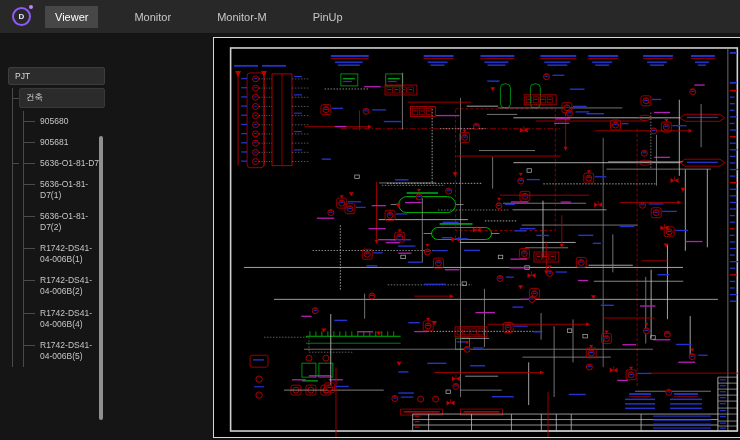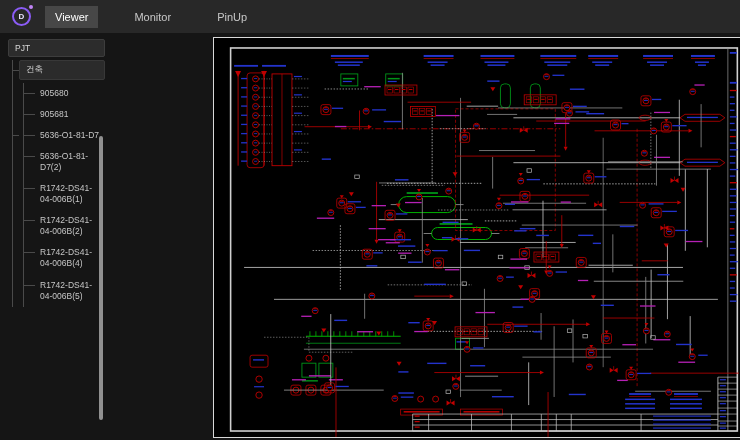--- a/index.html
+++ b/index.html
@@ -42,21 +42,21 @@
   .tree-children{margin-left:4px;border-left:1px solid #4a4a4a;}
   .d1{padding-left:6px;}
   .d2{padding-left:12px;}
   .d1::before,.d2::before{content:"";position:absolute;left:0;top:10px;height:1px;background:#4a4a4a;}
   .d1::before{width:6px;}
   .d2::before{width:11px;}
   .bar0,.bar1{
     background:#2c2c2c;border:1px solid #3d3d3d;border-radius:2px;
     padding:3px 6px;color:#d8d8d8;cursor:pointer;
   }
-  .bar0{margin-bottom:3px;}
+  .bar0{margin-bottom:3px;margin-top:28px;}
   .bar1{margin:3px 0;background:#2b2b2b;border-color:#383838;}
   .leaf{
     padding:4px 3px;line-height:1.3;border:1px solid transparent;cursor:pointer;
     word-wrap:break-word;
   }
   .sidebar-scrollbar{
     position:absolute;left:99px;top:103px;width:4px;height:284px;
     background:#909090;border-radius:2px;cursor:pointer;
   }
   
@@ -72,20 +72,21 @@
 
 <div class="header">
   <div class="logo">
     <div class="logo-icon">
       <span class="d">D</span>
     </div>
   </div>
   <div class="nav">
       <div class="tab active">Viewer</div>
       <div class="tab">Monitor</div>
+      <div class="tab">Monitor-M</div>
       <div class="tab">PinUp</div>
     </div>
 </div>
 
 <div class="sidebar">
   <div class="tree">
       <div class="tnode d0">
         <div class="bar0">PJT</div>
         <div class="tree-children">
           <div class="tnode d1">
@@ -96,20 +97,23 @@
               </div>
               <div class="tnode d2">
                 <div class="leaf">905681</div>
               </div>
             </div>
           </div>
           <div class="tnode d1">
             <div class="tree-children">
               <div class="tnode d2">
                 <div class="leaf">5636-O1-81-D7</div>
+              </div>
+              <div class="tnode d2">
+                <div class="leaf">5636-O1-81-D7(1)</div>
               </div>
               <div class="tnode d2">
                 <div class="leaf">5636-O1-81-D7(2)</div>
               </div>
               <div class="tnode d2">
                 <div class="leaf">R1742-DS41-04-006B(1)</div>
               </div>
               <div class="tnode d2">
                 <div class="leaf">R1742-DS41-04-006B(2)</div>
               </div>

